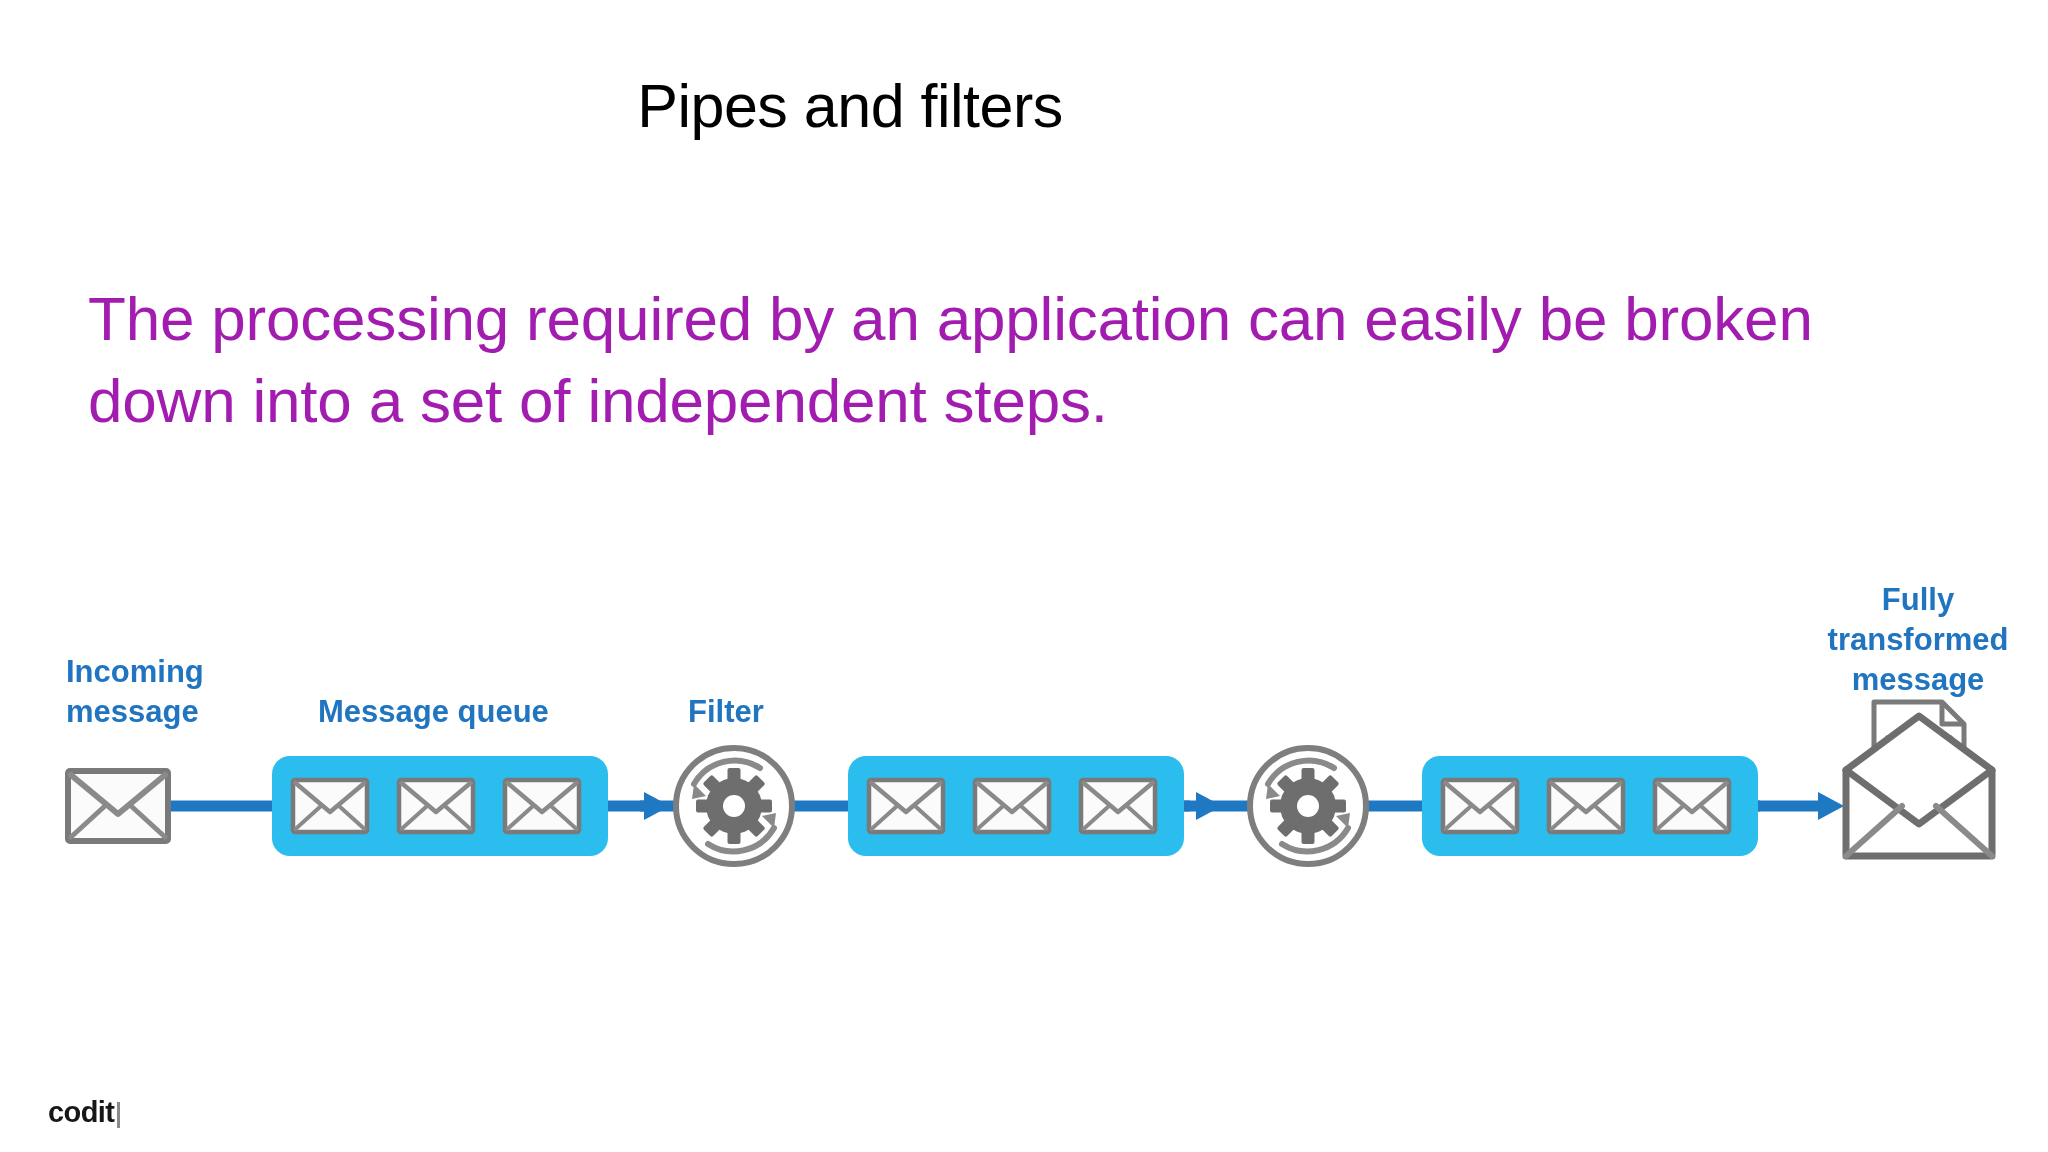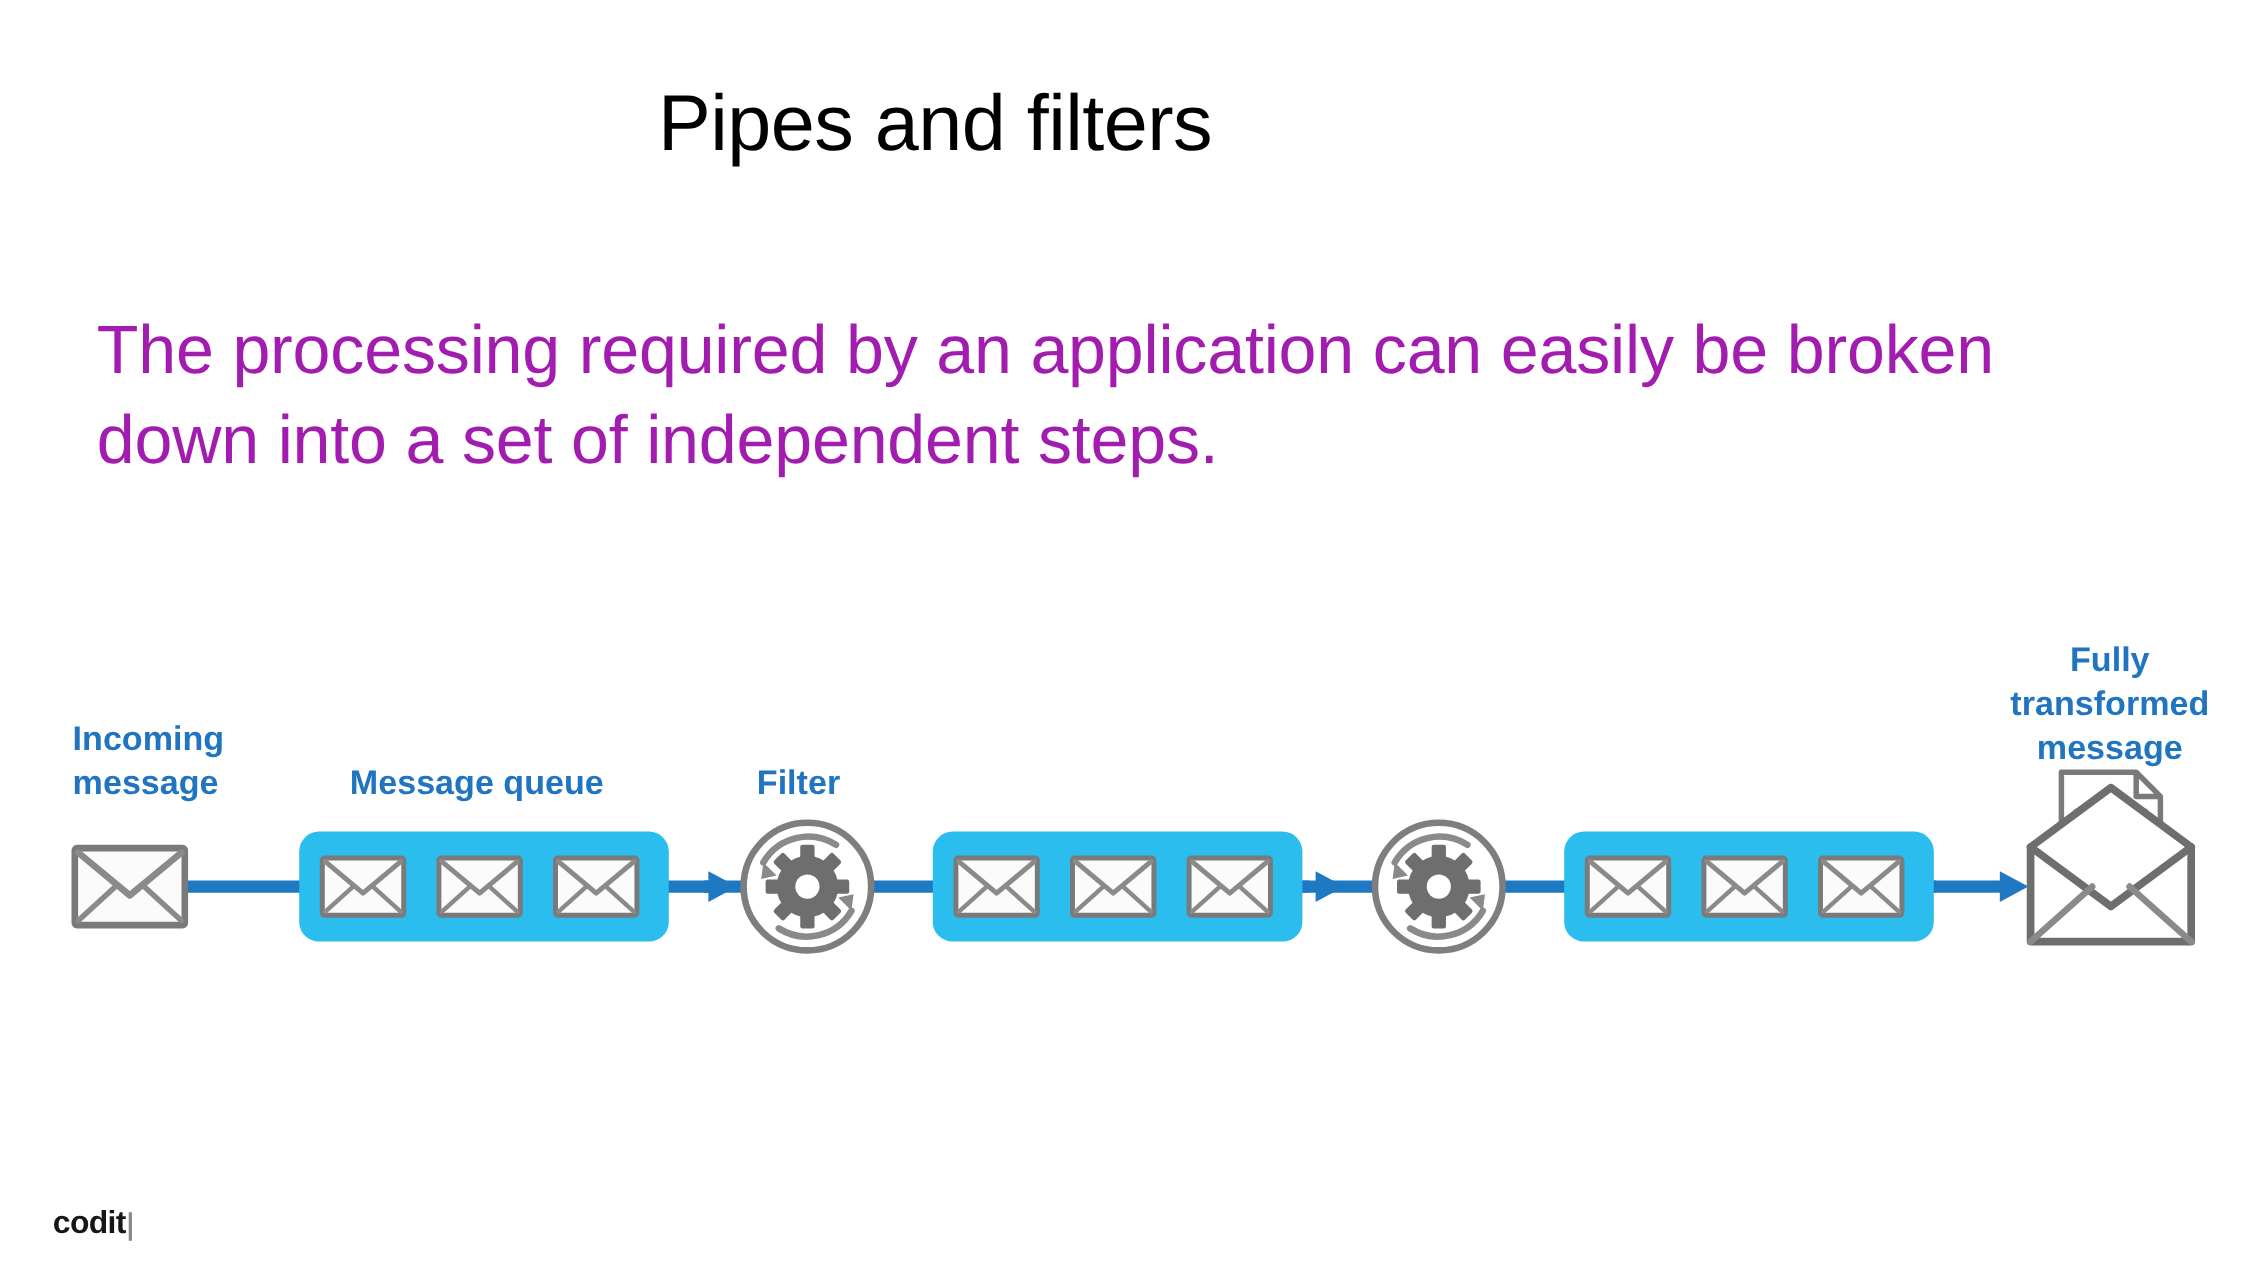--- a/index.html
+++ b/index.html
@@ -16,21 +16,21 @@
   }
 
   
   #slide-title {
     position: absolute;
     left: 0;
     top: 76px;
     width: 1700px;
     text-align: center;
     font-family: "Liberation Sans", sans-serif;
-    font-size: 72px;
+    font-size: 61px;
     font-weight: 300;
     color: #000000;
     letter-spacing: -0.5px;
     line-height: 1.0;
     white-space: nowrap;
   }
 
   
   #slide-body {
     position: absolute;

